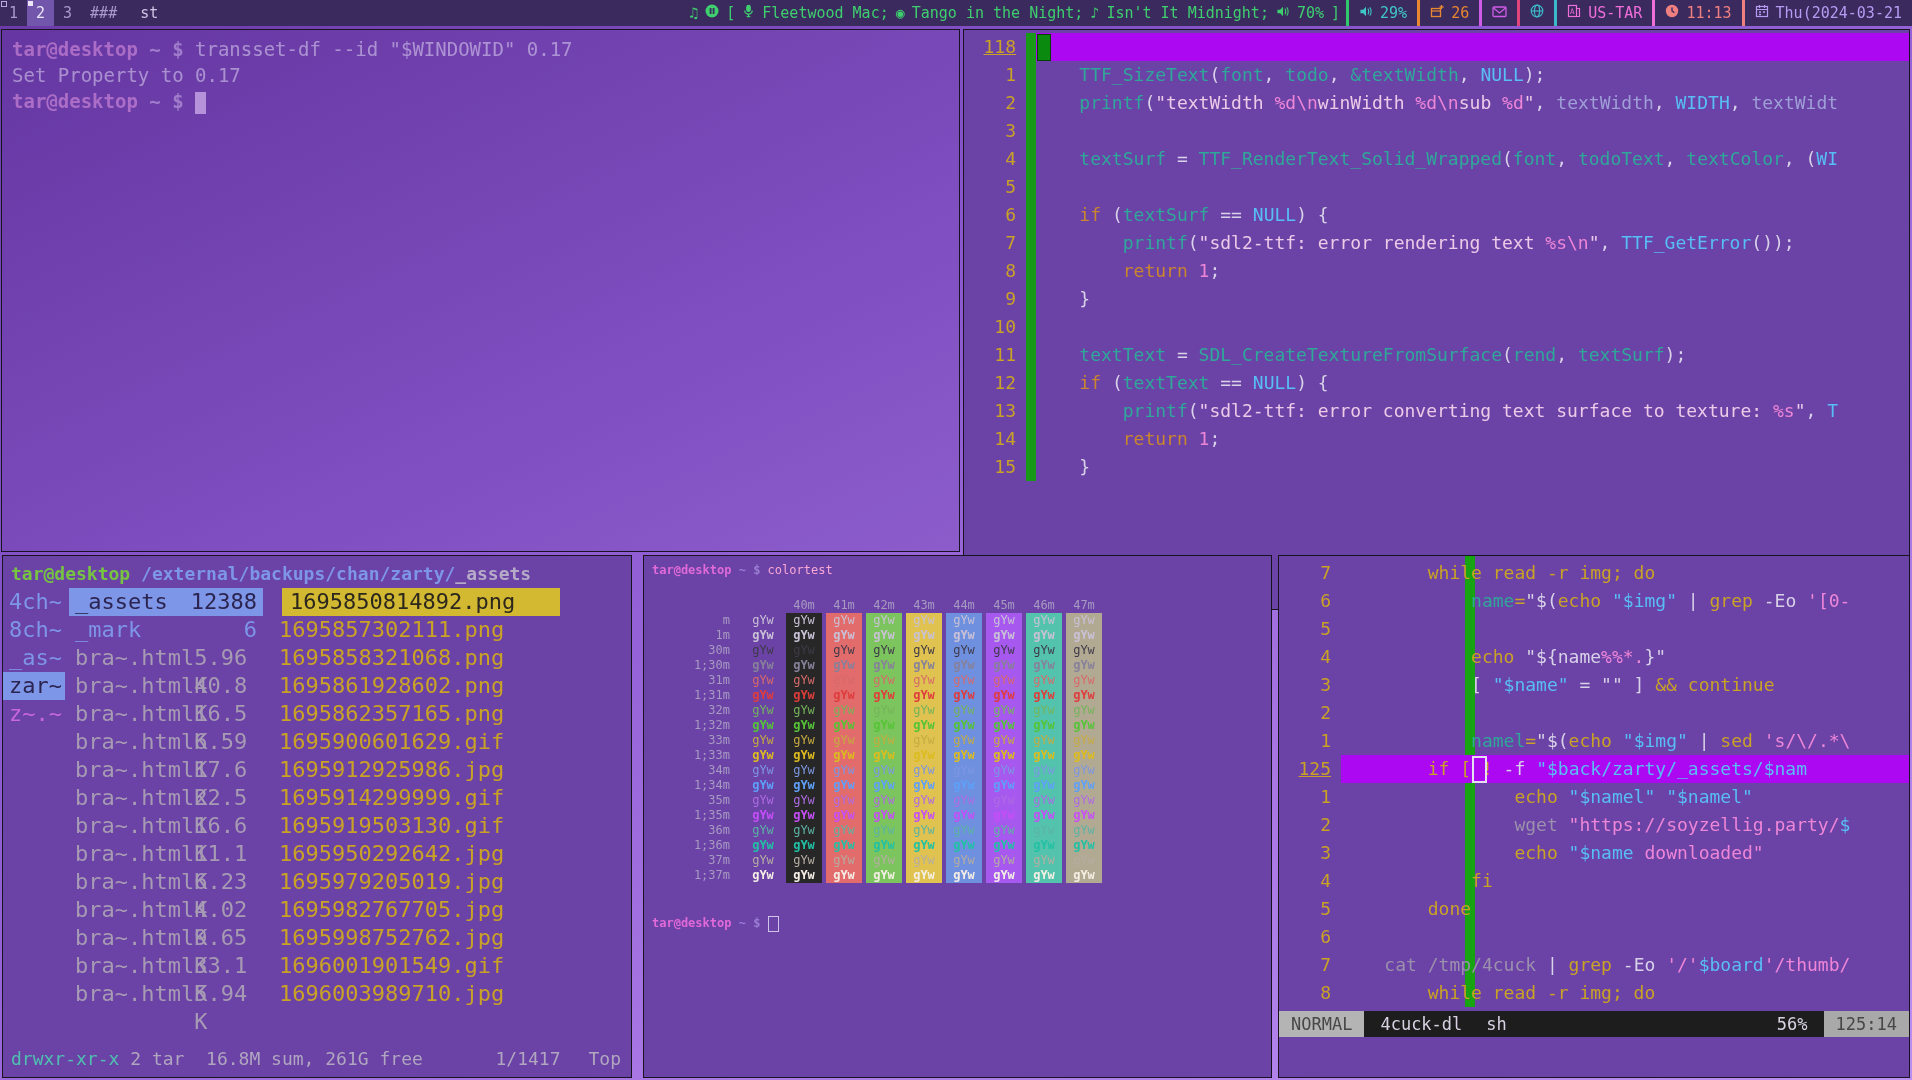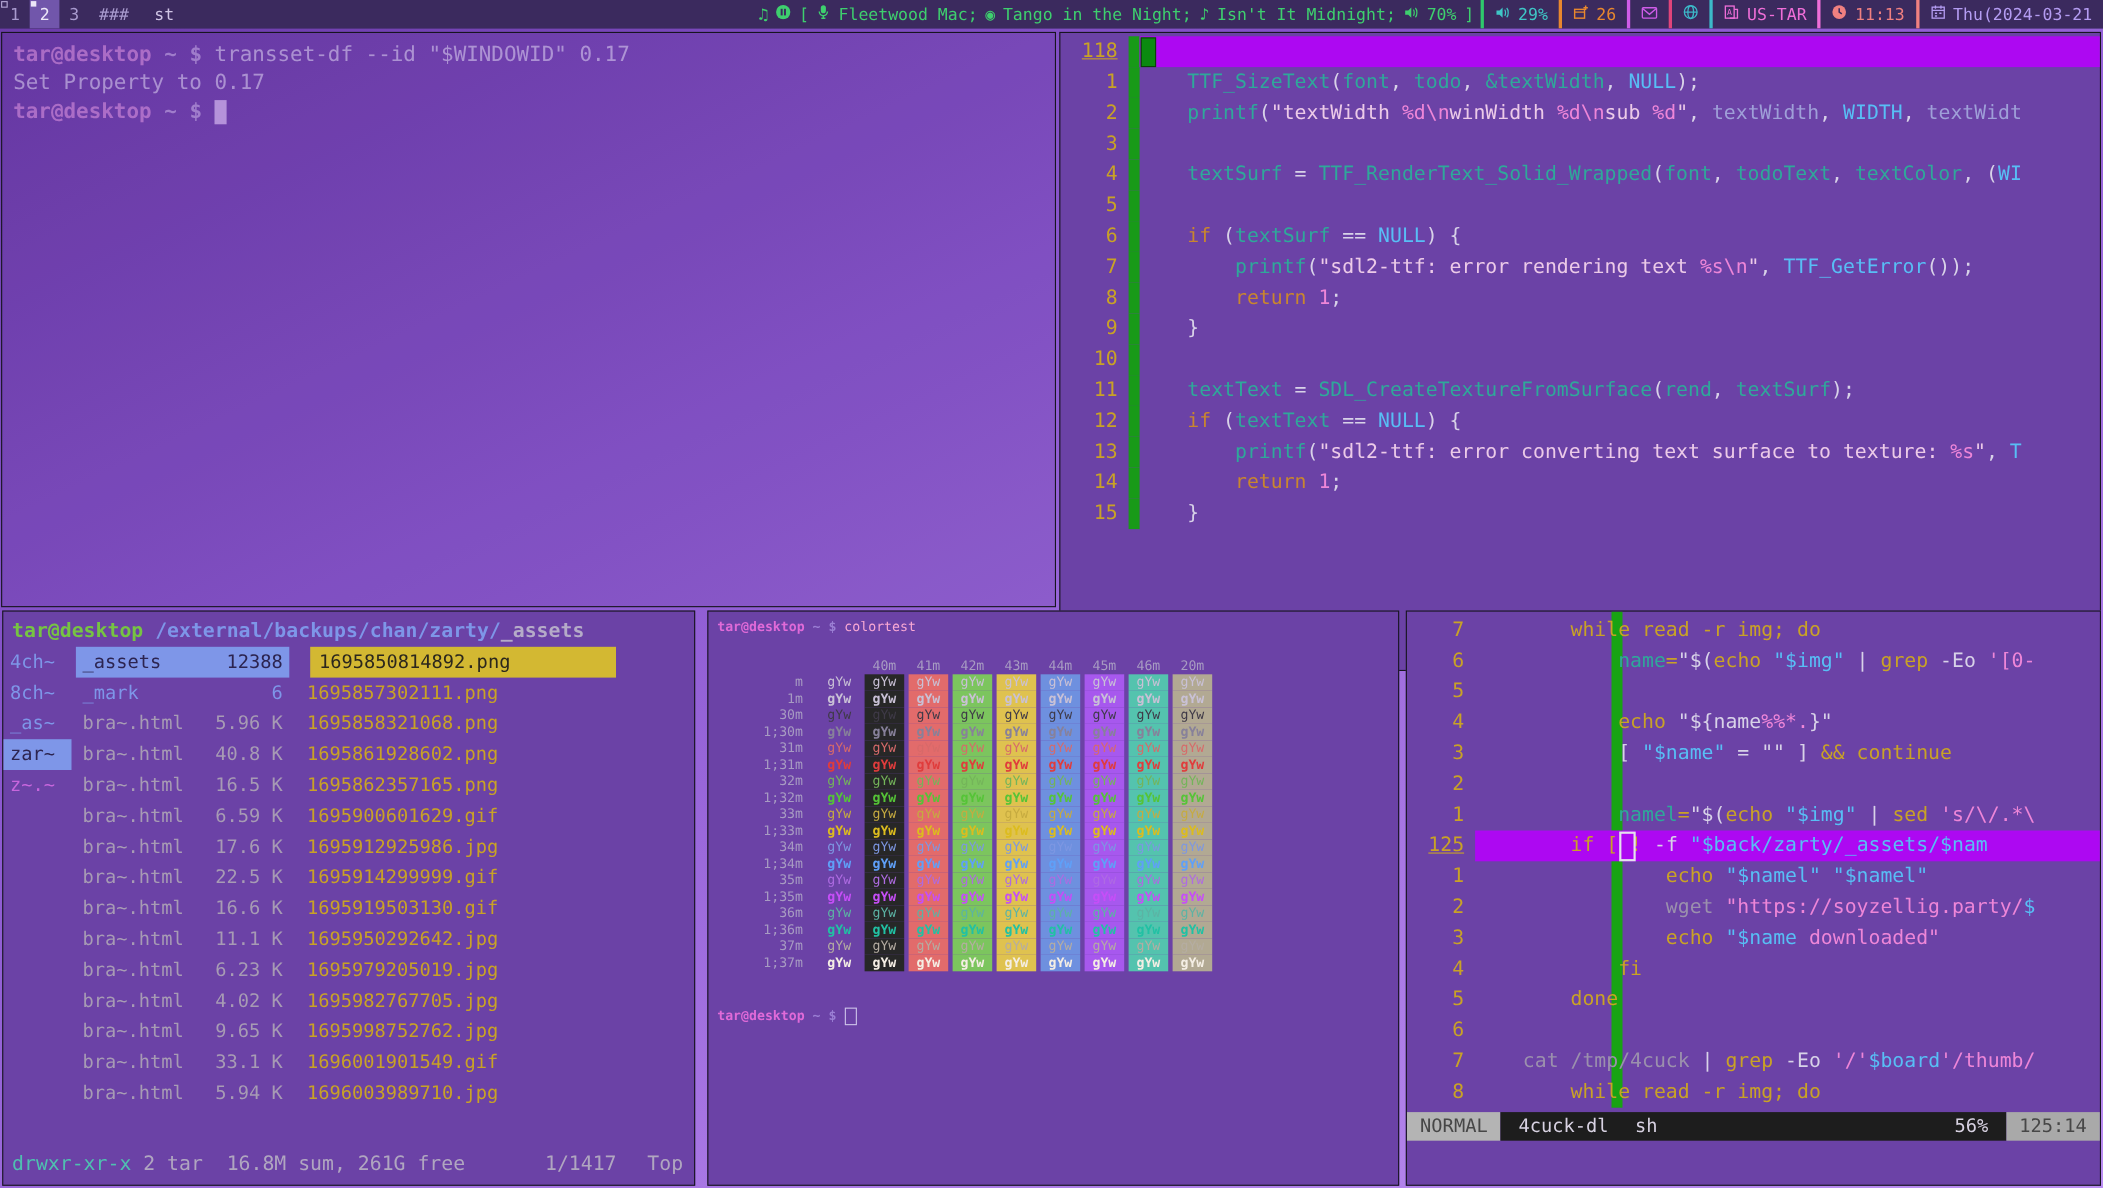--- a/index.html
+++ b/index.html
@@ -53,21 +53,21 @@
 
   
   .tk-gold{color:#c9a226;} .tk-orange{color:#c9862e;} .tk-teal{color:#2fa89a;}
   .tk-cyan{color:#58bef5;} .tk-lav{color:#9f9fd8;} .tk-pink{color:#ee86d8;}
   .tk-str{color:#eccae8;} .tk-white{color:#d8d2e8;} .tk-gray{color:#9b90ad;}
 
   
   #fm{left:2px;top:555px;width:630px;height:523px;background:#6b42a6;}
   .fmhead{font-size:18px;line-height:26px;padding:5px 8px 1px;font-weight:bold;white-space:pre;}
   .fm-user{color:#76c442;} .fm-path{color:#7e96e8;} .fm-dir{color:#b5abc8;}
-  .fmrow{display:flex;height:28px;line-height:28px;font-size:17px;}
+  .fmrow{display:flex;height:28px;line-height:28px;font-size:22px;}
   .c1{width:56px;min-width:56px;padding-left:6px;color:#7e96e8;}
   .c1.mag{color:#c766dd;}
   .c2{width:182px;min-width:182px;display:flex;padding:0 6px;margin-left:4px;color:#a79bb4;}
   .c2 .nm{flex:1;} 
   .c2.blue{color:#7e96e8;}
   .c3{width:262px;min-width:262px;padding:0 8px;margin-left:8px;color:#c9a226;}
   .selblue{background:#7e96e8 !important;color:#2c2450 !important;}
   .selgold{background:#d3b832 !important;color:#2b271d !important;margin-left:19px;}
   .fmstatus{position:absolute;bottom:8px;left:8px;right:10px;display:flex;font-size:18px;color:#b0a6c0;white-space:pre;}
   .fm-perms{color:#4fc0b0;}
@@ -427,21 +427,21 @@
       <div class="ctrow cthead">
         <span class="ctlabel"></span>
         <span class="ctdef"></span>
         <span class="ctcell">40m</span>
         <span class="ctcell">41m</span>
         <span class="ctcell">42m</span>
         <span class="ctcell">43m</span>
         <span class="ctcell">44m</span>
         <span class="ctcell">45m</span>
         <span class="ctcell">46m</span>
-        <span class="ctcell">20m</span>
+        <span class="ctcell">47m</span>
       </div>
       <div class="ctrow">
         <span class="ctlabel">m</span>
         <span class="ctdef" style="color: rgb(201, 193, 214);">gYw</span>
         <span class="ctcell" style="color: rgb(201, 193, 214); background: rgb(39, 39, 39);">gYw</span>
         <span class="ctcell" style="color: rgb(201, 193, 214); background: rgb(226, 107, 107);">gYw</span>
         <span class="ctcell" style="color: rgb(201, 193, 214); background: rgb(124, 197, 94);">gYw</span>
         <span class="ctcell" style="color: rgb(201, 193, 214); background: rgb(223, 194, 79);">gYw</span>
         <span class="ctcell" style="color: rgb(201, 193, 214); background: rgb(110, 144, 223);">gYw</span>
         <span class="ctcell" style="color: rgb(201, 193, 214); background: rgb(167, 88, 238);">gYw</span>

